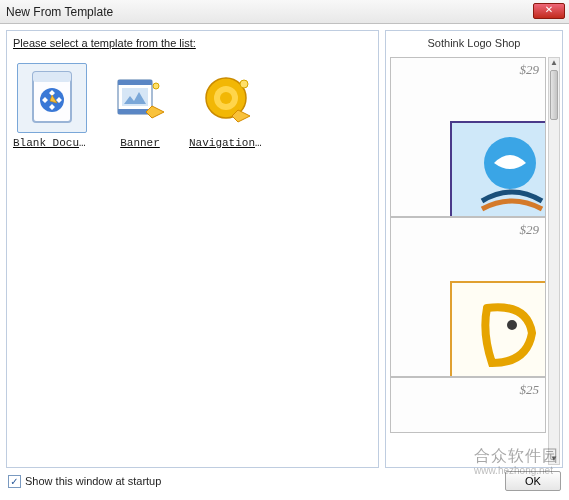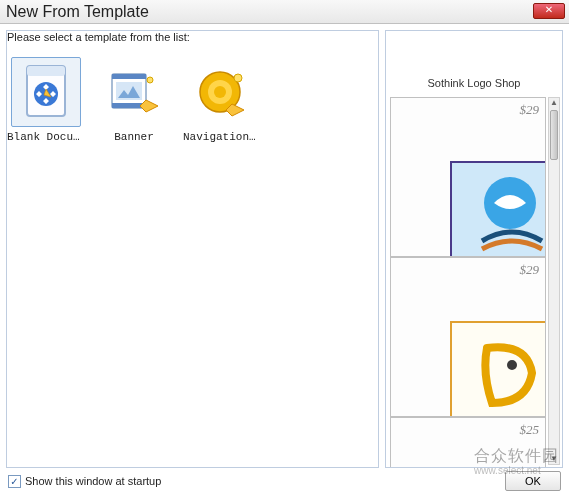--- a/index.html
+++ b/index.html
@@ -15,21 +15,21 @@
   .titlebar {
     height: 24px;
     background: linear-gradient(to bottom, #f8f8f8, #e8e8e8);
     border-bottom: 1px solid #c0c0c0;
     display: flex;
     align-items: center;
     padding: 0 6px;
     position: relative;
   }
   .titlebar .title {
-    font-size: 16px;
+    font-size: 12px;
     color: #222;
   }
   .close-btn {
     position: absolute;
     right: 4px;
     top: 3px;
     width: 32px;
     height: 16px;
     background: linear-gradient(to bottom, #e67, #c12b1d);
     border: 1px solid #8a1a10;
@@ -43,21 +43,23 @@
   .content {
     display: flex;
     height: 444px;
     padding: 6px 6px 0 6px;
     gap: 6px;
   }
   .left-panel {
     flex: 1;
     border: 1px solid #bfcde0;
     background: linear-gradient(#fff,#fff);
-    position: relative;
+    padding: 6px;
+    position: relative;
+    text-decoration: underline;
   }
   .instruction {
     font-size: 11px;
     color: #222;
     margin-bottom: 8px;
   }
   .template-grid {
     display: flex;
     flex-wrap: wrap;
     gap: 10px;
@@ -96,21 +98,20 @@
     border: 1px solid #bfcde0;
     display: flex;
     flex-direction: column;
     background: #fff;
   }
   .shop-header {
     text-align: center;
     font-size: 11px;
     color: #333;
     padding: 6px 0;
-    margin-top: 40px;
   }
   .shop-scroll {
     flex: 1;
     overflow: hidden;
     position: relative;
     padding: 2px 16px 2px 4px;
   }
   .shop-item {
     border: 1px solid #c0c0c0;
     height: 160px;
@@ -330,14 +331,14 @@
 <div class="footer">
   <span class="checkbox">✓</span>
   <span class="footer-label">Show this window at startup</span>
   <div class="btn-row">
     <button class="btn">OK</button>
   </div>
 </div>
 
 <div class="watermark">
   <span>合众软件园</span>
-  <small>www.select.net</small>
+  <small>www.hezhong.net</small>
 </div>
 
 </body></html>

